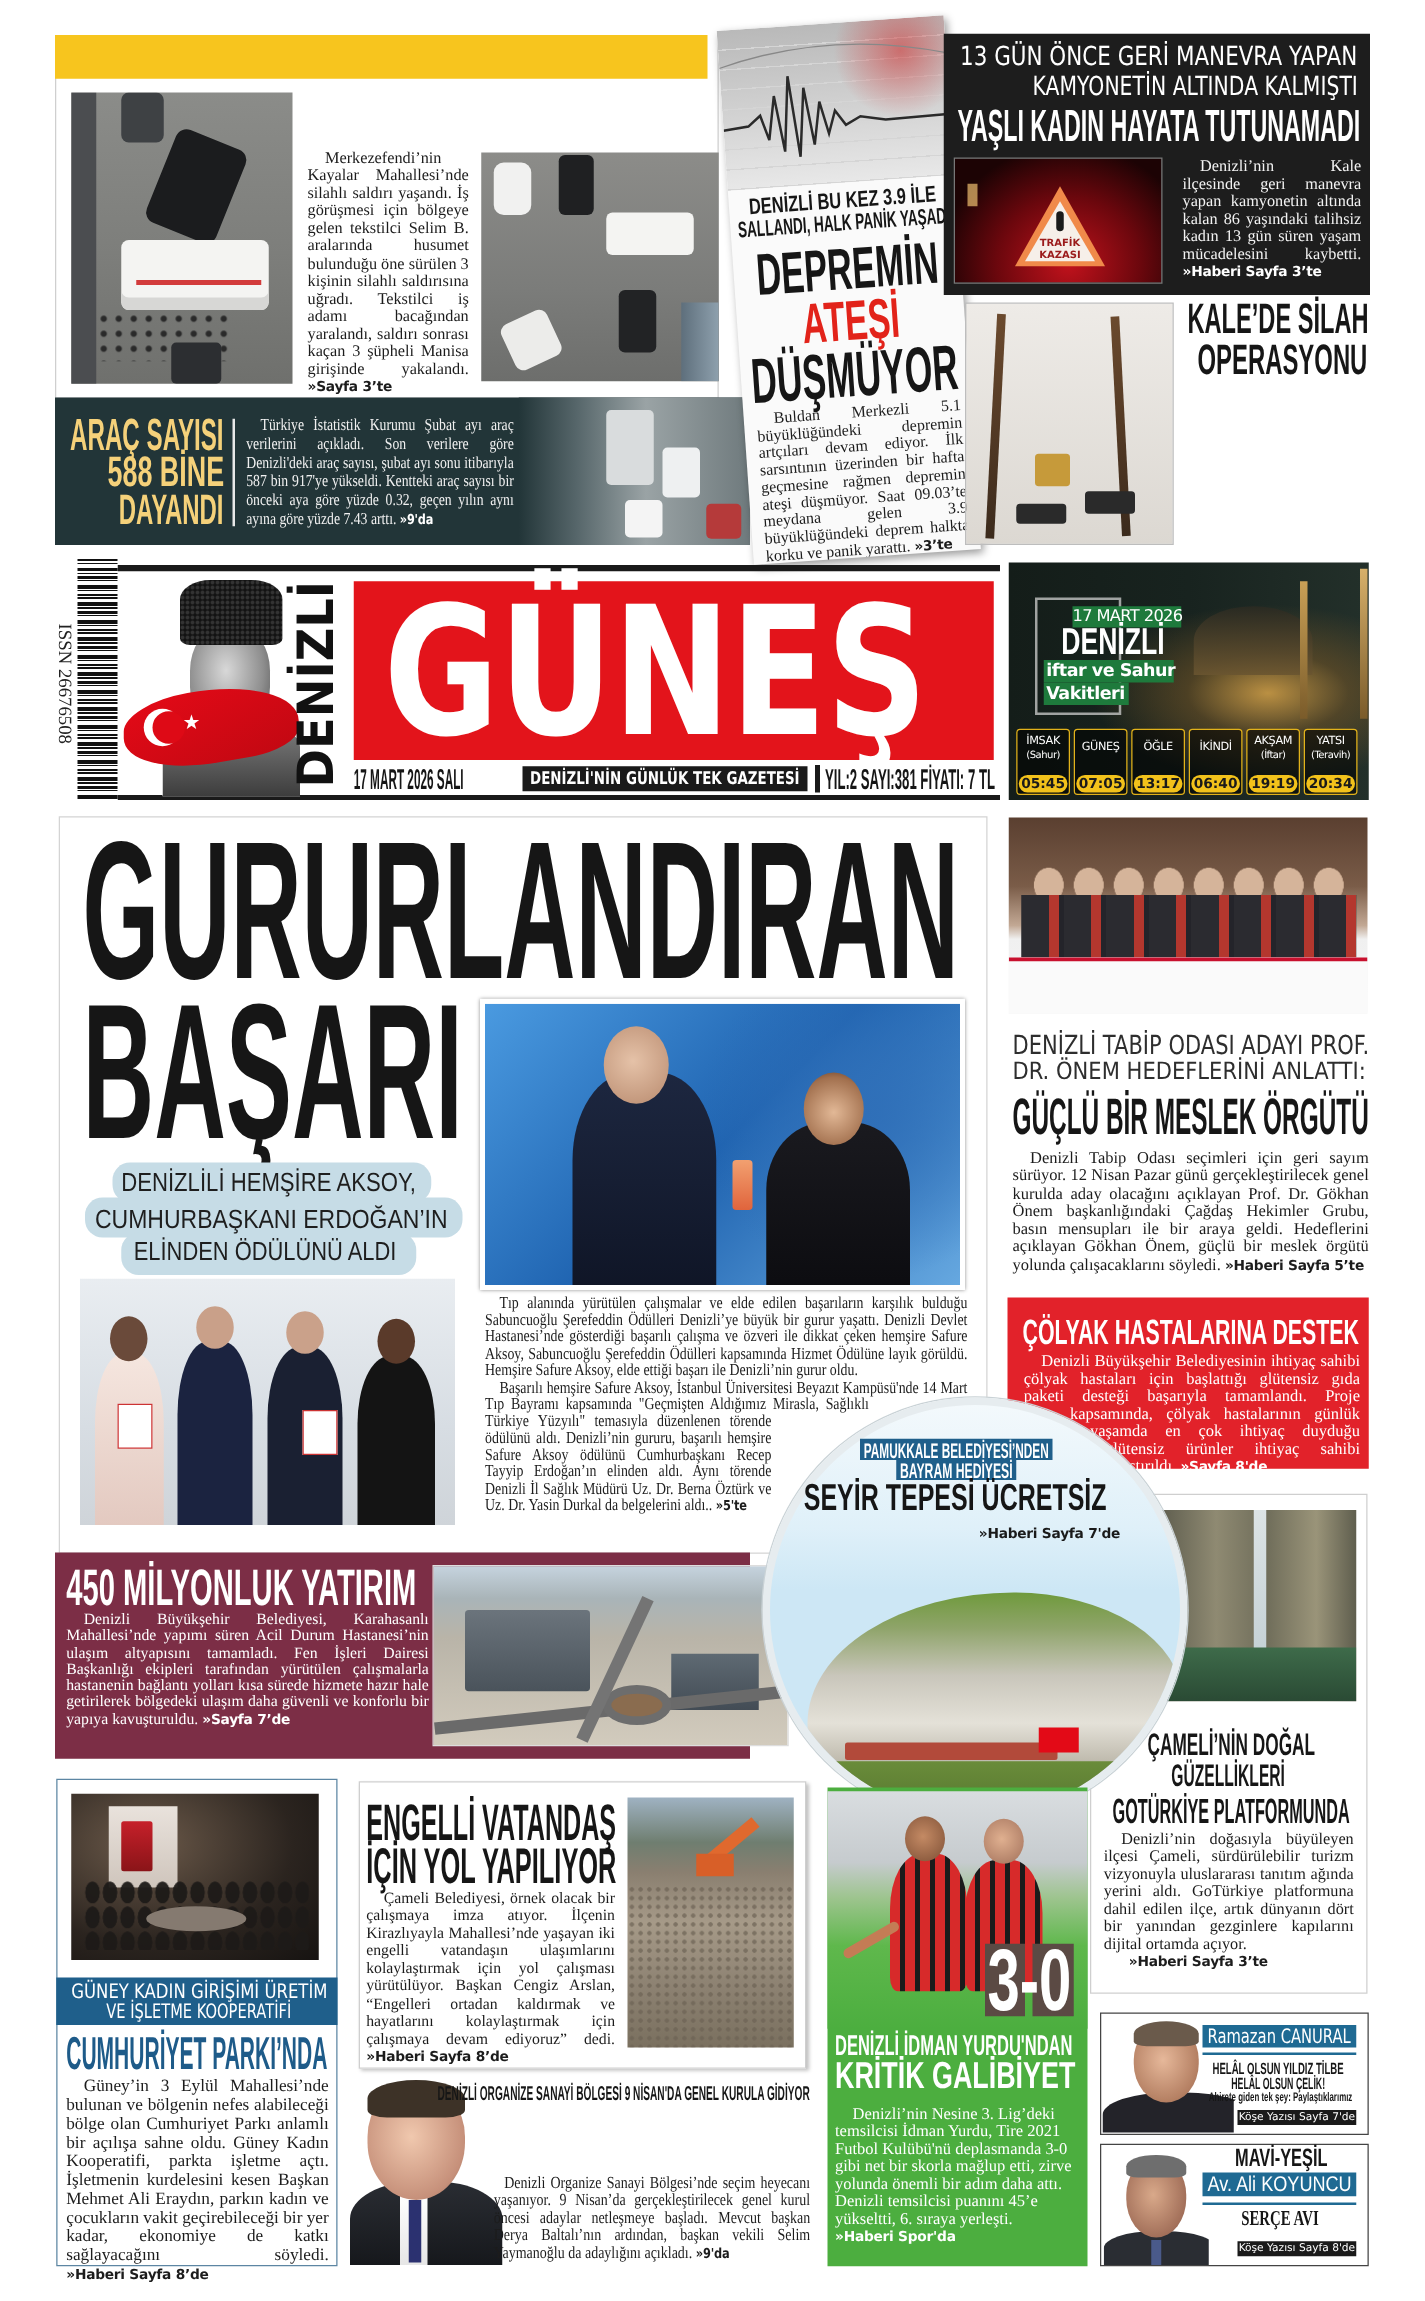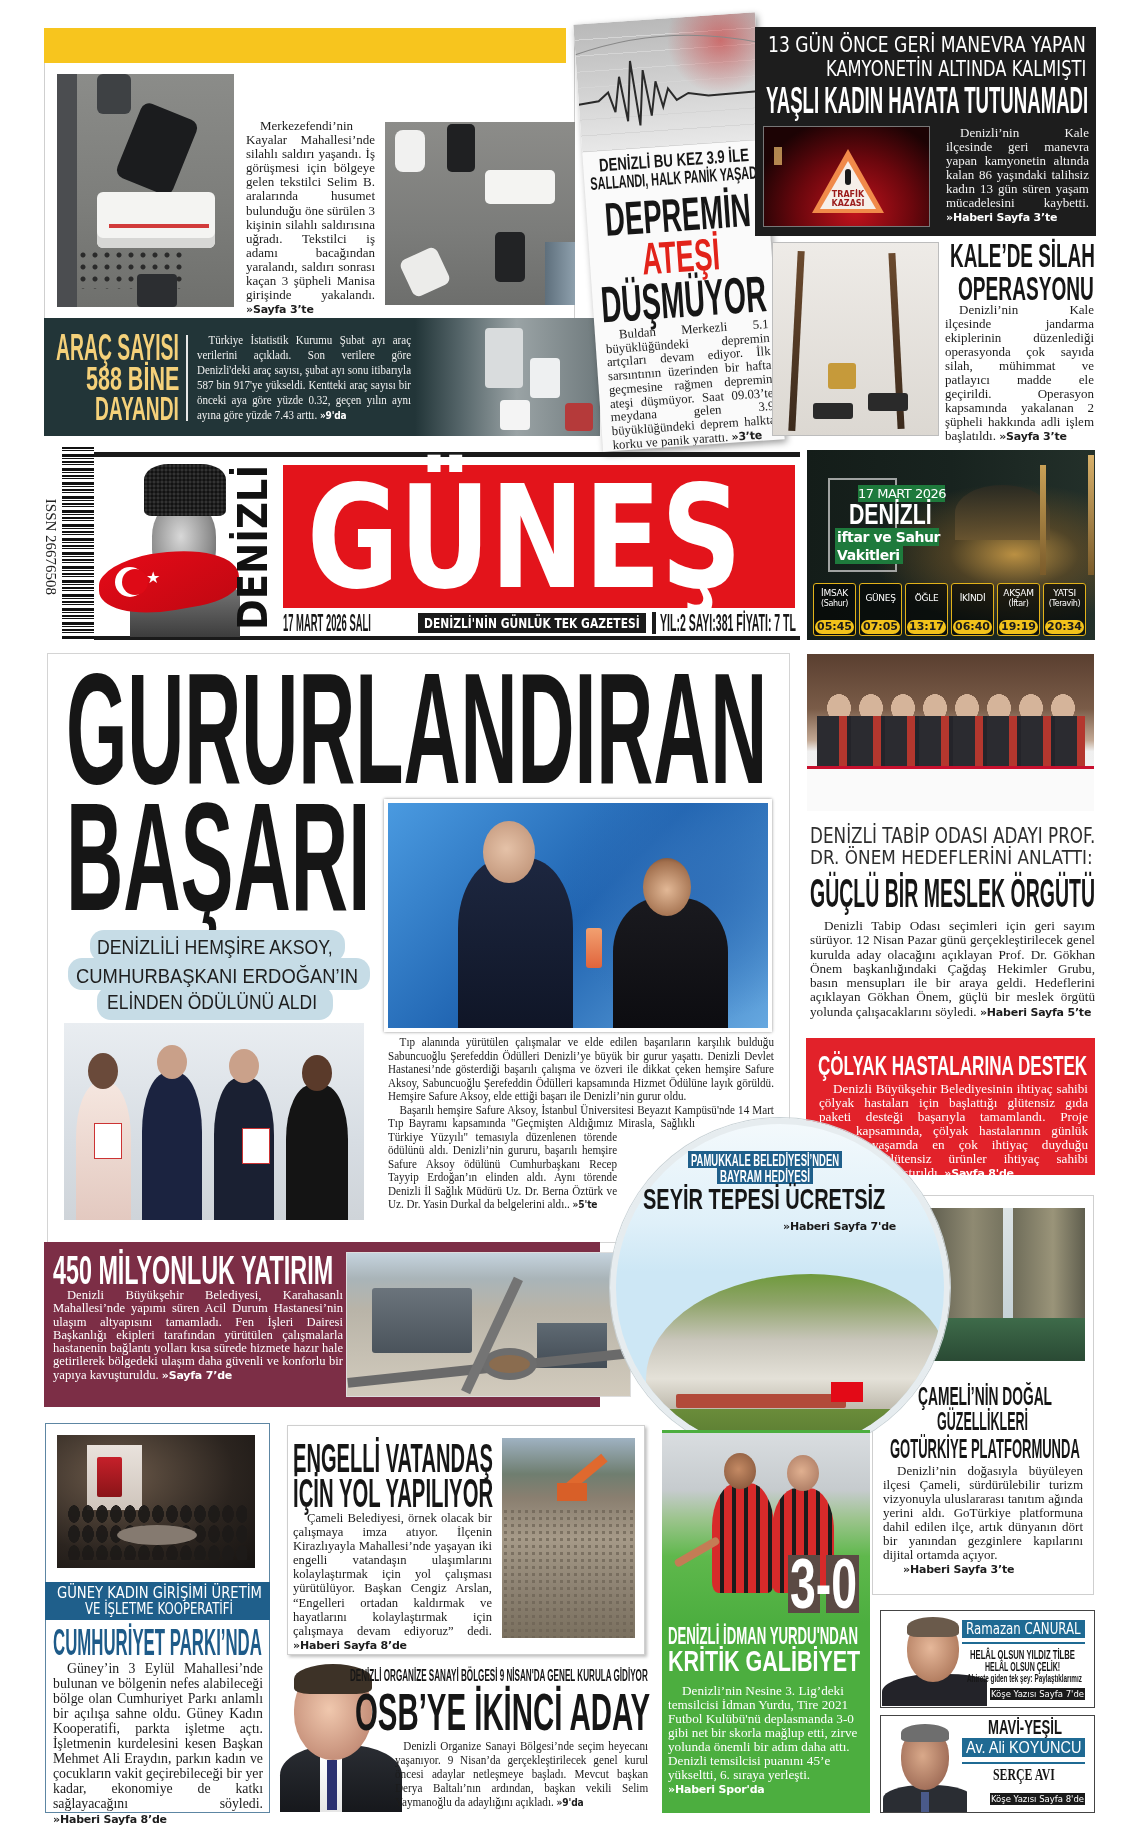--- a/index.html
+++ b/index.html
@@ -93,21 +93,20 @@
 
   <div class="photo" style="left:772px;top:242px;width:167px;height:194px;border:1px solid #bdbdbd;background:linear-gradient(180deg,#eeebe7,#dcd8d2)">
     <i style="left:20px;top:8px;width:7px;height:180px;background:linear-gradient(#6b4a2e,#3b2a1c);transform:rotate(3deg)"></i>
     <i style="left:120px;top:10px;width:7px;height:176px;background:linear-gradient(#6b4a2e,#3b2a1c);transform:rotate(-3deg)"></i>
     <i style="left:55px;top:120px;width:28px;height:26px;background:#c69a3a;border-radius:3px"></i>
     <i style="left:40px;top:160px;width:40px;height:16px;background:#2a2a2a;border-radius:3px"></i>
     <i style="left:95px;top:150px;width:40px;height:18px;background:#2a2a2a;border-radius:3px"></i>
   </div>
   <div class="fit" style="left:950px;top:238px;width:145px;font-size:34px"><span style="transform: translateX(0px) scaleX(0.555556);">KALE’DE SİLAH</span></div>
   <div class="fit" style="left:958px;top:271px;width:136px;font-size:34px"><span style="transform: translateX(0px) scaleX(0.561983);">OPERASYONU</span></div>
-  <p class="body" style="left:945px;top:303px;width:149px;line-height:14px"><span>Denizli’nin Kale ilçesinde jandarma ekiplerinin düzenlediği operasyonda çok sayıda silah, mühimmat ve patlayıcı madde ele geçirildi. Operasyon kapsamında yakalanan 2 şüpheli hakkında adli işlem başlatıldı.</span> <b class="ref">»Sayfa 3’te</b></p>
 
   <div class="abs" style="left:94px;top:452px;width:706px;height:5px;background:#1a1a1a"></div>
   <div class="abs" style="left:94px;top:636px;width:706px;height:4px;background:#1a1a1a"></div>
   <div class="abs" style="left:62px;top:447px;width:32px;height:193px;background:repeating-linear-gradient(180deg,#111 0 2px,#fff 2px 3px,#111 3px 4px,#fff 4px 7px,#111 7px 10px,#fff 10px 11px,#111 11px 12px,#fff 12px 14px)"></div>
   <div class="abs" style="left:-9px;top:540px;width:120px;height:14px;transform:rotate(90deg);font-family:'Liberation Serif',serif;font-size:15px;line-height:14px;text-align:center;white-space:nowrap;color:#222"><span>ISSN 26676508</span></div>
   <div class="photo" style="left:130px;top:462px;width:110px;height:175px;background:linear-gradient(180deg,#fff 0%,#fff 100%)">
     <i style="left:22px;top:40px;width:64px;height:86px;border-radius:40% 40% 45% 45%;background:radial-gradient(ellipse at 45% 40%,#d8d8d8,#8e8e8e 60%,#4a4a4a)"></i>
     <i style="left:14px;top:2px;width:82px;height:52px;border-radius:30% 30% 10% 10%;background:radial-gradient(circle,#333 1px,#121212 2px) 0 0/4px 4px,#151515"></i>
     <i style="left:0;top:118px;width:110px;height:57px;border-radius:30% 30% 0 0;background:linear-gradient(180deg,#7d7d7d,#3d3d3d)"></i>
   </div>
@@ -281,21 +280,20 @@
   </div>
 
   <div class="photo" style="left:272px;top:1660px;width:130px;height:152px;background:#fff">
     <i style="left:8px;top:85px;width:122px;height:67px;border-radius:45% 45% 0 0;background:linear-gradient(180deg,#2a2d33,#16181c)"></i>
     <i style="left:48px;top:95px;width:22px;height:57px;background:linear-gradient(180deg,#fff,#e6e6e6)"></i>
     <i style="left:55px;top:100px;width:10px;height:50px;background:#2b3170"></i>
     <i style="left:22px;top:8px;width:78px;height:92px;border-radius:45% 45% 50% 50%;background:radial-gradient(ellipse at 45% 45%,#f0c8ae,#c6907a 70%,#8e6552)"></i>
     <i style="left:22px;top:4px;width:78px;height:30px;border-radius:50% 50% 20% 20%;background:#3d3227"></i>
   </div>
   <div class="fit" style="left:350px;top:1668px;width:298px;font-size:16px;text-decoration:underline"><span style="transform: translateX(0px) scaleX(0.506803);">DENİZLİ ORGANİZE SANAYİ BÖLGESİ 9 NİSAN'DA GENEL KURULA GİDİYOR</span></div>
-  <div class="fit" style="left:355px;top:1686px;width:295px;font-size:52px"><span style="transform: translateX(0px) scaleX(0.565134);">OSB’YE İKİNCİ ADAY</span></div>
   <p class="body" style="left:395px;top:1739px;width:305px;transform:scaleX(.83);transform-origin:0 0;font-size:13.5px;line-height:14px;text-indent:10px"><span>Denizli Organize Sanayi Bölgesi’nde seçim heyecanı yaşanıyor. 9 Nisan’da gerçekleştirilecek genel kurul öncesi adaylar netleşmeye başladı. Mevcut başkan Derya Baltalı’nın ardından, başkan vekili Selim Yaymanoğlu da adaylığını açıkladı.</span> <b class="ref">»9'da</b></p>
 
   <div class="abs" style="left:662px;top:1430px;width:208px;height:383px;background:#4cae3f"></div>
   <div class="photo" style="left:662px;top:1433px;width:208px;height:190px;background:linear-gradient(180deg,#d9dde0 0%,#c6cbce 30%,#9dc48e 45%,#5fb84c 65%,#4cae3f 100%)">
     <i style="left:50px;top:50px;width:62px;height:110px;border-radius:40% 40% 10% 10%;background:repeating-linear-gradient(90deg,#d72a2a 0 8px,#1b1b1b 8px 12px)"></i>
     <i style="left:62px;top:20px;width:32px;height:36px;border-radius:50%;background:radial-gradient(circle at 45% 45%,#c48a64,#7d4f35)"></i>
     <i style="left:110px;top:55px;width:62px;height:105px;border-radius:40% 40% 10% 10%;background:repeating-linear-gradient(90deg,#d72a2a 0 8px,#1b1b1b 8px 12px)"></i>
     <i style="left:125px;top:22px;width:32px;height:36px;border-radius:50%;background:radial-gradient(circle at 45% 45%,#e0b090,#a1705a)"></i>
     <i style="left:10px;top:115px;width:50px;height:8px;background:#c47c55;transform:rotate(-30deg);border-radius:4px"></i>
   </div>

